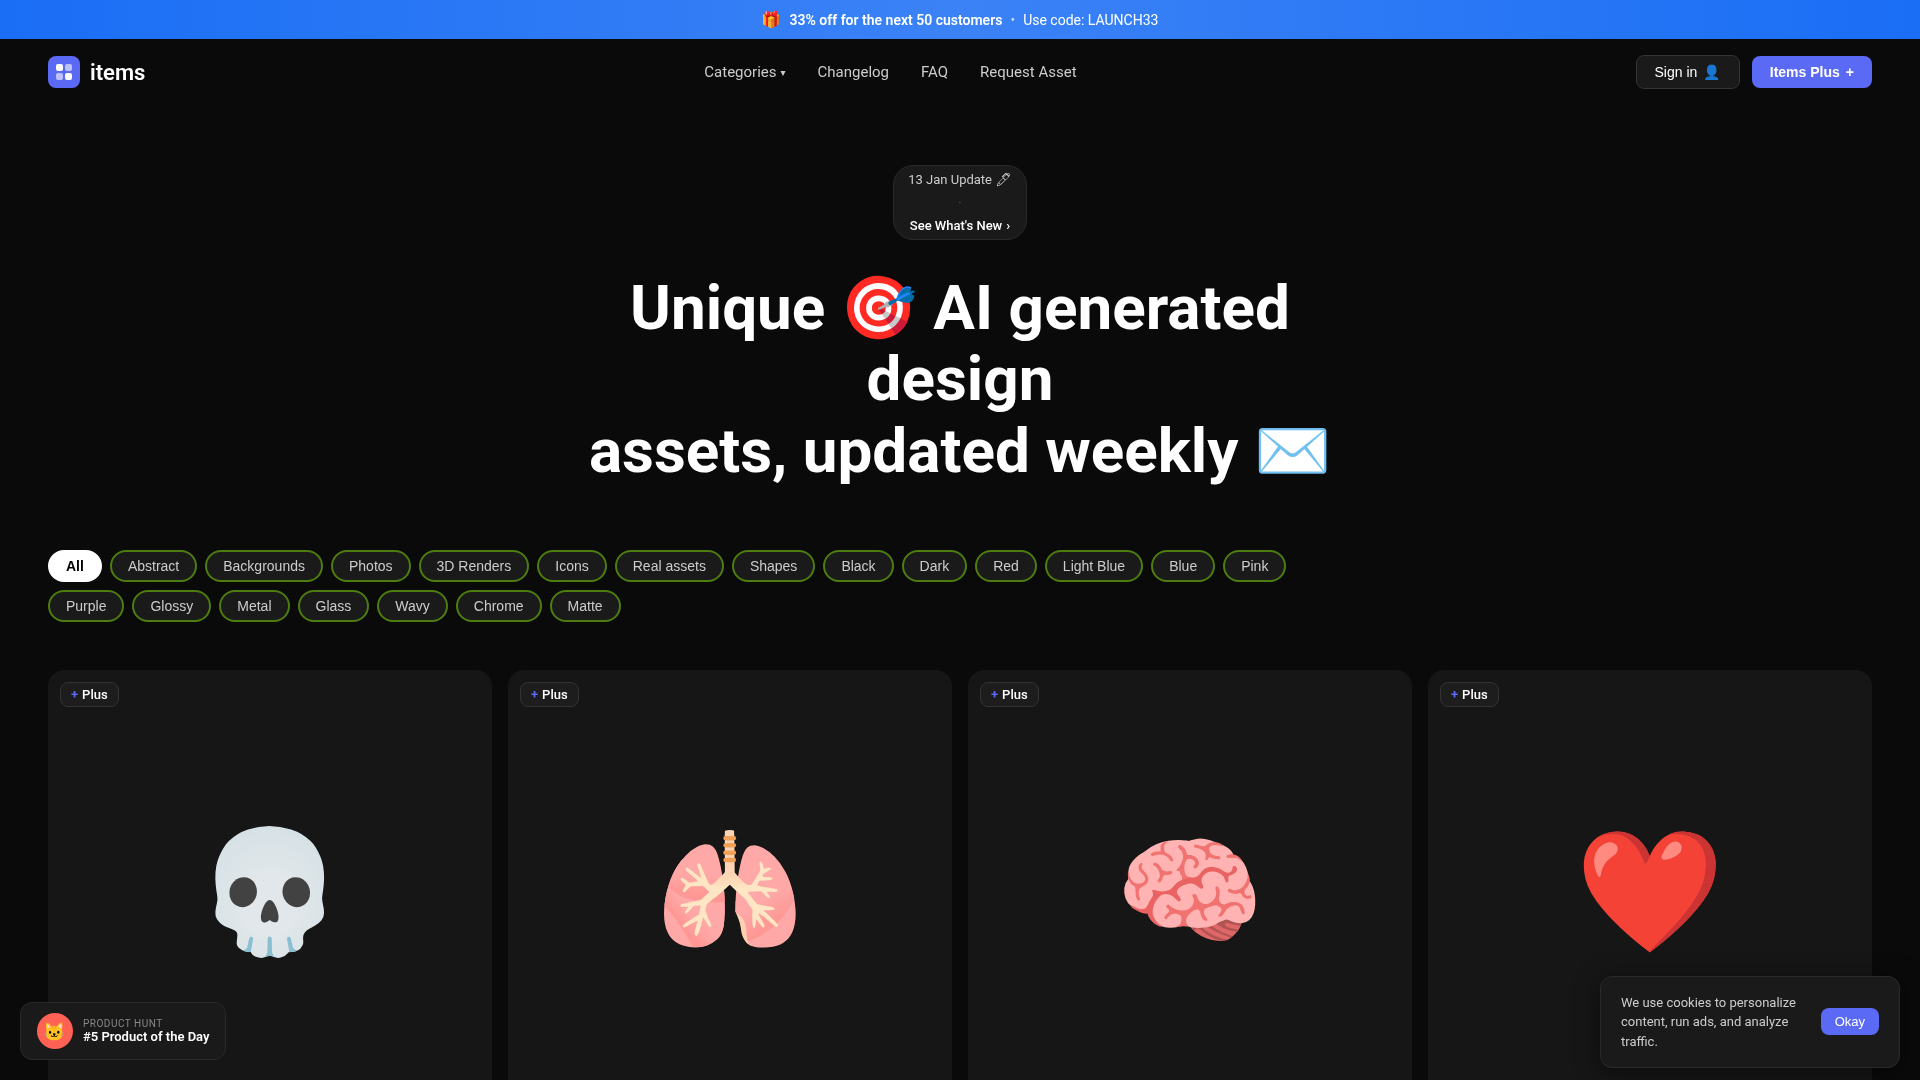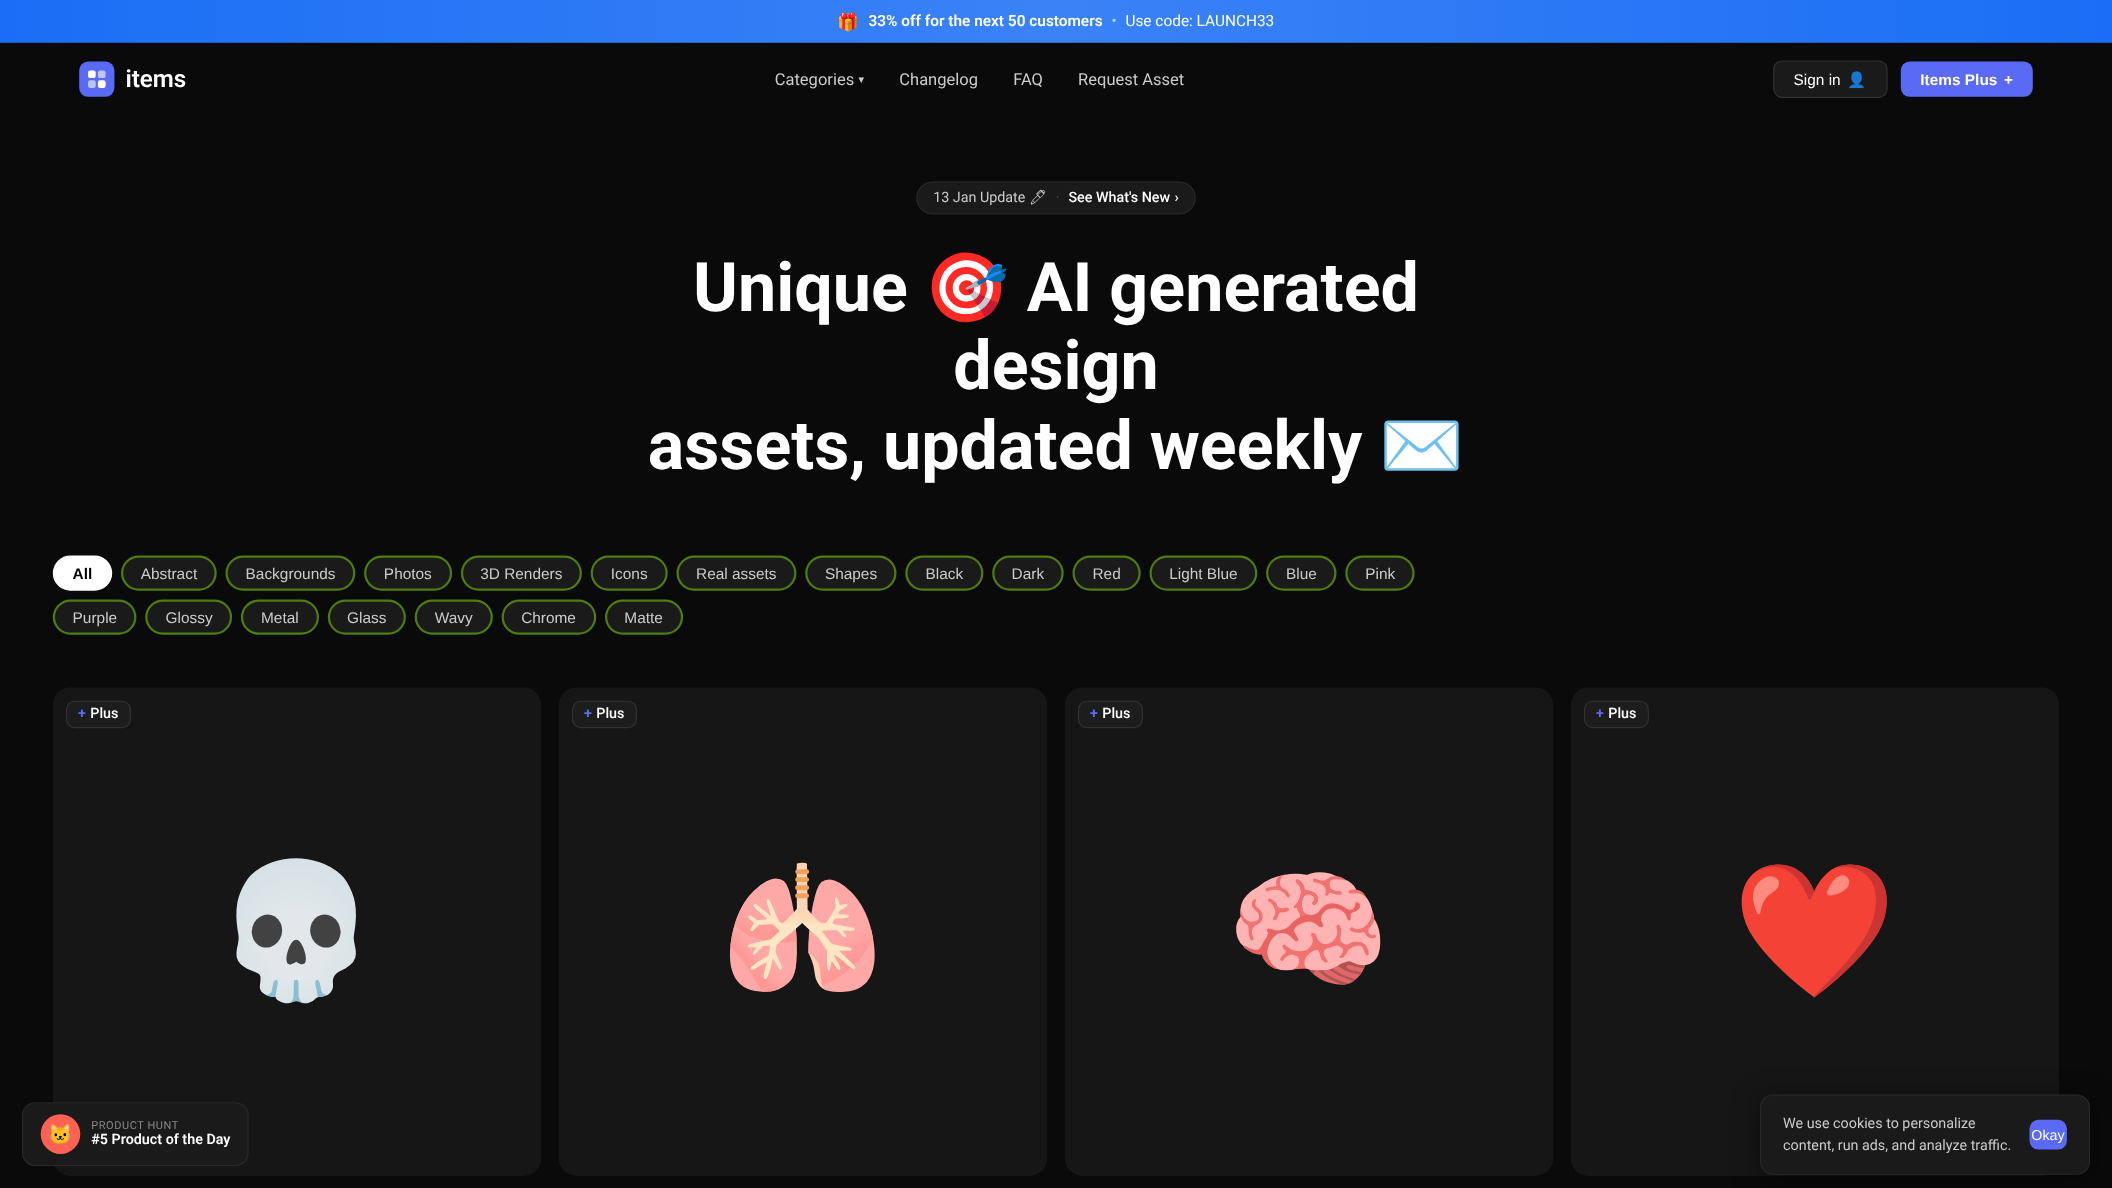--- a/index.html
+++ b/index.html
@@ -26,21 +26,21 @@
     }
     .top-banner .gift-icon { font-size: 16px; }
     .top-banner strong { font-weight: 600; }
     .top-banner .dot { opacity: 0.7; }
 
     
     .navbar {
       display: flex;
       align-items: center;
       justify-content: space-between;
-      padding: 16px 72px;
+      padding: 16px 48px;
       background: #0a0a0a;
     }
     .logo {
       display: flex;
       align-items: center;
       gap: 10px;
       text-decoration: none;
     }
     .logo-icon {
       width: 32px;
@@ -112,20 +112,21 @@
       align-items: center;
       gap: 8px;
       background: #1a1a1a;
       border: 1px solid #2a2a2a;
       border-radius: 20px;
       padding: 6px 14px;
       font-size: 13px;
       color: #ccc;
       margin-bottom: 32px;
       cursor: pointer;
+      flex-direction: column;
     }
     .update-badge .see-new {
       color: #fff;
       font-weight: 500;
       display: flex;
       align-items: center;
       gap: 4px;
     }
     .update-badge .sep { color: #555; }
     .hero-title {
@@ -234,21 +235,21 @@
     .cookie-text {
       font-size: 13px;
       color: #ccc;
       line-height: 1.5;
       flex: 1;
     }
     .btn-okay {
       background: #5b6af5;
       border: none;
       color: #fff;
-      padding: 6px 2px;
+      padding: 6px 14px;
       border-radius: 8px;
       font-size: 13px;
       cursor: pointer;
       white-space: nowrap;
       align-self: center;
     }
 
     
     .ph-badge {
       position: fixed;

